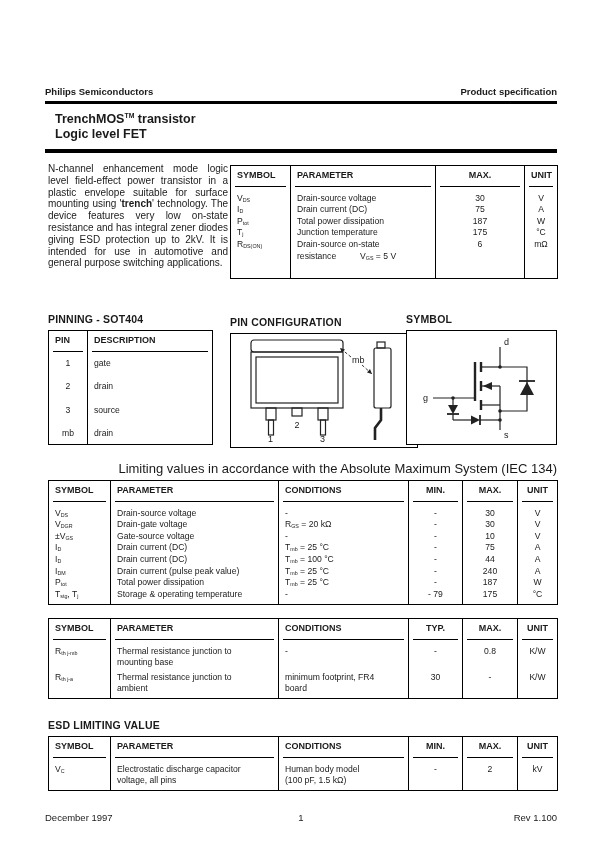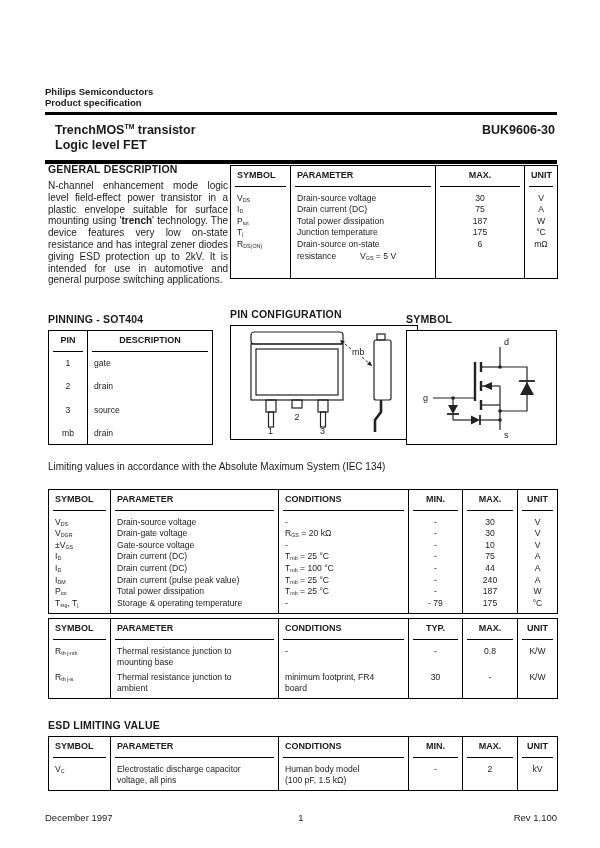--- a/index.html
+++ b/index.html
@@ -1,31 +1,31 @@
 <!DOCTYPE html>
 <html><head>
 <meta charset="utf-8">
 <style>
   html,body{margin:0;padding:0;background:#e8e8e8;}
   .page{position:relative;width:600px;height:848px;background:#ffffff;
         font-family:"Liberation Sans", sans-serif;color:#1a1a1a;overflow:hidden;}
   .abs{position:absolute;}
   
-  .hdr-row{display:flex;justify-content:space-between;font-size:9.5px;font-weight:bold;flex-direction:column;}
+  .hdr-row{display:flex;justify-content:space-between;font-size:9.5px;font-weight:bold;}
   .rule{background:#000;}
   .rule.r1{height:3px;margin-top:4px;}
   .rule.r2{height:4px;}
   .title-block{display:flex;justify-content:space-between;padding:8px 2px 7px 10px;}
   .title-left{font-size:12.5px;font-weight:bold;line-height:15px;}
   .part-number{font-size:12.5px;font-weight:bold;}
   sup{font-size:0.55em;line-height:0;}
   sub{font-size:0.62em;line-height:0;vertical-align:-0.25em;}
   
   .sec-h{font-size:10.5px;font-weight:bold;margin:0 0 5px 0;letter-spacing:0.2px;}
-  .subtitle{font-size:10px;margin:2px 0 17px 0;}
+  .subtitle{font-size:13px;margin:2px 0 4px 0;text-align:right;}
   
   .desc{font-size:10px;line-height:11.8px;text-align:justify;}
   
   table{border-collapse:collapse;table-layout:fixed;width:100%;margin-top:2px;}
   table{border:1.5px solid #000;}
   th,td{border-left:1.2px solid #000;border-right:1.2px solid #000;
         font-size:8.6px;vertical-align:top;padding:0 6px;line-height:11.6px;}
   th{font-weight:bold;font-size:9px;text-align:left;padding:4px 6px 8px 6px;position:relative;}
   th::after{content:'';position:absolute;left:4px;right:4px;bottom:3px;border-bottom:1.6px solid #000;}
   tbody tr:first-child td{padding-top:3px;}
@@ -36,21 +36,21 @@
   .qrd tbody tr:last-child td{padding-bottom:16px;}
   
   .spec6 th:nth-child(4),.spec6 td:nth-child(4),
   .spec6 th:nth-child(5),.spec6 td:nth-child(5),
   .spec6 th:nth-child(6),.spec6 td:nth-child(6){text-align:center;}
   .spec6 td{padding-top:2px;padding-bottom:2px;line-height:11.2px;}
   .spec6.lv td{padding-top:0;padding-bottom:0;line-height:11.6px;}
   .spec6.lv tbody tr:first-child td{padding-top:3px;}
   .spec6.lv tbody tr:last-child td{padding-bottom:4px;}
   
-  .pin th{text-align:center;}
+  .pin th{}
   .pin td{padding:6px 6px;}
   .pin td:first-child{text-align:center;}
   
   .draw-box{border:1.4px solid #000;height:113px;background:#fff;}
   .footer{display:flex;justify-content:space-between;font-size:9.5px;position:relative;}
   .footer .center{position:absolute;left:0;right:0;text-align:center;}
   svg text{font-family:"Liberation Sans", sans-serif;font-size:9px;fill:#1a1a1a;}
 </style>
 </head>
 <body>
@@ -61,27 +61,25 @@
     <div class="hdr-row">
       <span>Philips Semiconductors</span>
       <span>Product specification</span>
     </div>
     <div class="rule r1"></div>
     <div class="title-block">
       <div class="title-left">
         <div>TrenchMOS<sup>TM</sup> transistor</div>
         <div>Logic level FET</div>
       </div>
-      <div class="part-number">BUK9606-30</div>
     </div>
     <div class="rule r2"></div>
   </div>
 
   <div class="abs" style="top:163px;left:48px;width:180px;">
-    <div class="sec-h">GENERAL DESCRIPTION</div>
     <div class="desc">N-channel enhancement mode logic level field-effect power transistor in a plastic envelope suitable for surface mounting using '<b>trench</b>' technology. The device features very low on-state resistance and has integral zener diodes giving ESD protection up to 2kV. It is intended for use in automotive and general purpose switching applications.</div>
   </div>
 
   <div class="abs" style="top:163px;left:230px;width:327px;">
     <table class="qrd">
       <colgroup>
           <col style="width:60px">
           <col style="width:145px">
           <col style="width:89px">
           <col style="width:33px">
@@ -156,21 +154,21 @@
             <td>source</td>
           </tr>
           <tr>
             <td>mb</td>
             <td>drain</td>
           </tr>
         </tbody>
     </table>
   </div>
 
-  <div class="abs" style="top:308px;left:230px;width:188px;">
+  <div class="abs" style="top:316px;left:230px;width:188px;">
     <div class="sec-h">PIN CONFIGURATION</div>
     <div class="draw-box">
       <svg width="169" height="110" viewBox="0 0 169 110">
         <g fill="none" stroke="#222" stroke-width="1.2">
           <rect x="20" y="6" width="92" height="12" rx="3"></rect>
           <rect x="20" y="18" width="92" height="56"></rect>
           <rect x="25" y="23" width="82" height="46"></rect>
           <rect x="35" y="74" width="10" height="12"></rect>
           <rect x="37.5" y="86" width="5" height="15"></rect>
           <rect x="87" y="74" width="10" height="12"></rect>

